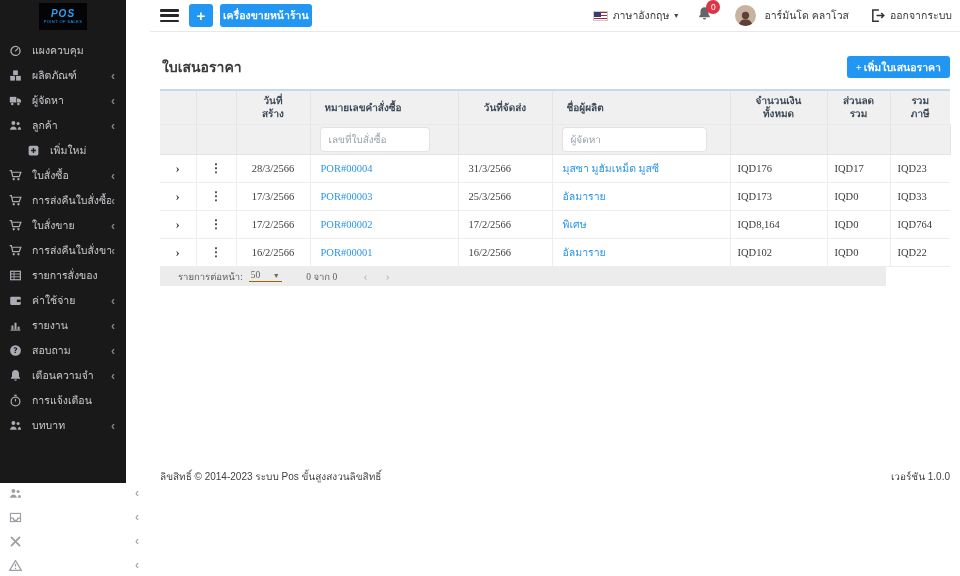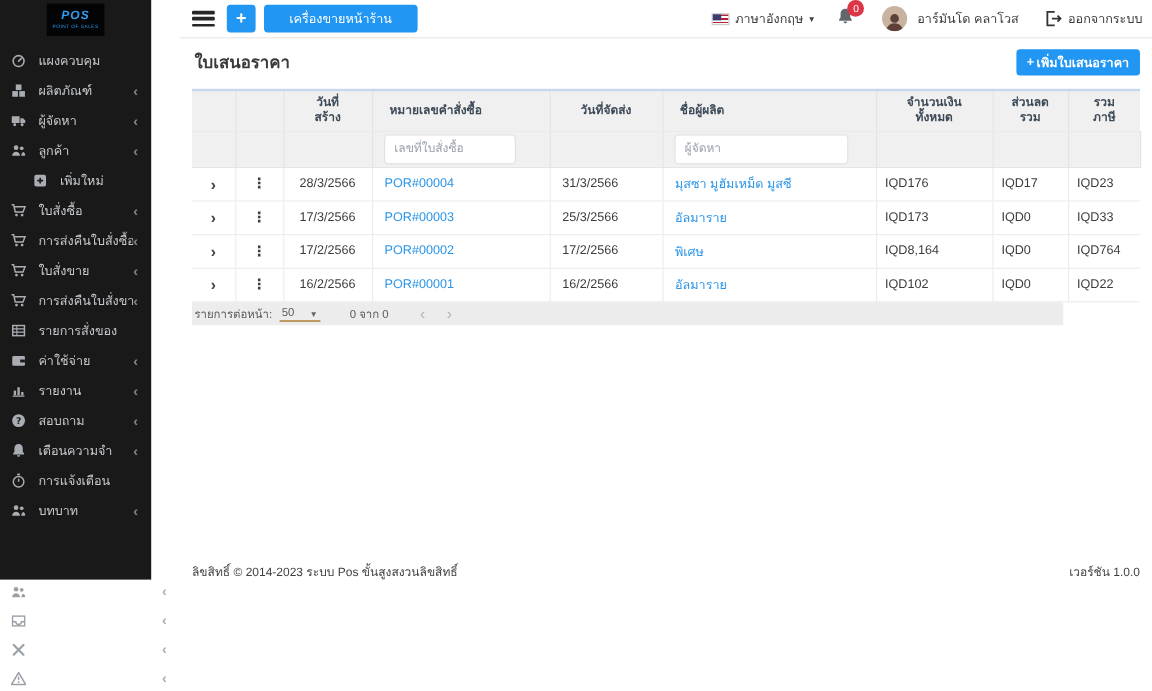--- a/index.html
+++ b/index.html
@@ -25,58 +25,58 @@
   .sidebar-light .s-item { color:#9aa0a6; height:24px; }
   .sidebar-light .s-item .mi { color:#9aa0a6; }
   .sidebar-light .chev { color:#a9adb3; }
 
   
   .topbar { position:absolute; left:150px; top:0; width:810px; height:32px; background:#fff; border-bottom:1px solid #e8e8e8; display:flex; align-items:center; padding:0 8px; z-index:3; }
   .hamburger { width:19px; height:13px; display:flex; flex-direction:column; justify-content:space-between; margin:0 10px 0 2px; cursor:pointer; }
   .hamburger div { height:2.5px; background:#272727; border-radius:1px; }
   .btn-blue { background:#2196f3; color:#fff; border:none; border-radius:3px; font-size:10.5px; font-family:inherit; cursor:pointer; }
   .plus-btn { width:24px; height:23px; font-size:15px; font-weight:bold; line-height:21px; text-align:center; }
-  .pos-btn { height:23px; padding:0 21px; margin-left:7px; font-weight:normal; }
+  .pos-btn { height:23px; padding:0 3px; margin-left:7px; font-weight:bold; }
   .tb-right { margin-left:auto; display:flex; align-items:center; gap:9px; }
   .lang { display:flex; align-items:center; gap:5px; cursor:pointer; margin-right:10px; }
   .flag { width:15px; height:10px; background:repeating-linear-gradient(#b22234 0 1.5px,#fff 1.5px 3px); position:relative; border:.5px solid #ccc; }
   .flag::after { content:""; position:absolute; left:0; top:0; width:7px; height:5px; background:#3c3b6e; }
   .lang-label, .user-name, .logout-label { font-size:10.5px; color:#3b3b3b; }
   .caret { font-size:8px; color:#444; }
   .bell-wrap { position:relative; margin-right:14px; cursor:pointer; }
   .bell-wrap .ti { color:#62666b; }
   .badge { position:absolute; top:-6px; right:-8px; min-width:14px; height:14px; border-radius:7px; background:#dc3545; color:#fff; font-size:8.5px; line-height:14px; text-align:center; padding:0 2px; }
   .avatar { width:21px; height:21px; border-radius:50%; background:#c7b39f; overflow:hidden; display:flex; align-items:flex-end; justify-content:center; }
   .user { display:flex; align-items:center; gap:8px; cursor:pointer; margin-right:12px; }
   .logout { display:flex; align-items:center; gap:5px; cursor:pointer; }
   .ti { width:15px; height:15px; color:#333; }
 
   
-  .main { position:absolute; left:150px; top:29px; width:810px; z-index:1; }
+  .main { position:absolute; left:150px; top:44px; width:810px; z-index:1;font-family:Liberation Serif, serif; }
   .title-row { display:flex; justify-content:space-between; align-items:center; padding:12px 10px 11px 12px; }
   .page-title { font-size:14px; font-weight:bold; color:#3a3a3a; }
   .add-btn { height:22px; padding:0 9px; display:flex; align-items:center; gap:2px; font-weight:bold; }
 
   .card { margin:0 10px; width:790px; }
   table.grid { width:790px; border-collapse:collapse; table-layout:fixed; border-top:2px solid #c7d8ec; }
   .grid th { background:#f0f0f1; color:#3d4a57; font-weight:600; font-size:10px; height:34px; vertical-align:middle; border-right:1px solid #e4e4e6; border-bottom:1px solid #eaeaec; line-height:1.3; text-align:center; padding:0 6px; }
   .grid th.al { text-align:left; padding-left:14px; }
   .grid th:last-child, .grid td:last-child { border-right:none; }
   .grid tr.frow td { background:#f0f0f1; height:30px; border-right:1px solid #e4e4e6; border-bottom:1px solid #e4e4e6; }
   .grid td { height:28px; font-size:10.5px; color:#3c3c3c; border-right:1px solid #ededee; border-bottom:1px solid #ededee; background:#fff; padding:0 10px; }
   .grid td.c { text-align:center; padding:0; }
   .grid td.amt { padding:0 0 0 7px; }
   .expand-g { font-size:13px; font-weight:bold; color:#3f3f3f; cursor:pointer; }
   .dots-g { font-size:12px; font-weight:bold; color:#3f3f3f; cursor:pointer; letter-spacing:0; }
   a.lnk { color:#2a95e8; text-decoration:none; cursor:pointer; }
   .filter-input { width:110px; height:25px; border:1px solid #e2e2e4; border-radius:4px; background:#fff; font-size:10px; padding:0 8px; color:#333; font-family:inherit; margin-left:9px; display:block; }
   .filter-input.wide { width:145px; }
   .filter-input::placeholder { color:#98a1ad; }
 
-  .pagination { width:726px; height:19px; background:#ececec; display:flex; align-items:center; font-size:9.5px; color:#5c5c5c; padding-left:2px; }
+  .pagination { width:726px; height:19px; background:#ececec; display:flex; align-items:center; font-size:9.5px; color:#5c5c5c; padding-left:18px; }
   .pp-ctl { display:flex; align-items:flex-end; gap:14px; border-bottom:1px solid #a16207; padding:0 4px 1px 2px; margin:0 0 0 6px; cursor:pointer; }
   .pp-ctl .caret { color:#666; }
   .range { margin-left:24px; }
   .pg-arrow { color:#b2b2b2; font-size:13px; margin-left:26px; cursor:default; }
   .pg-arrow.nx { margin-left:18px; }
 
   .footer { position:absolute; left:150px; top:469px; width:810px; display:flex; justify-content:space-between; padding:0 10px; font-size:10px; color:#3f3f3f; z-index:1; }
 </style>
 </head>
 <body>

